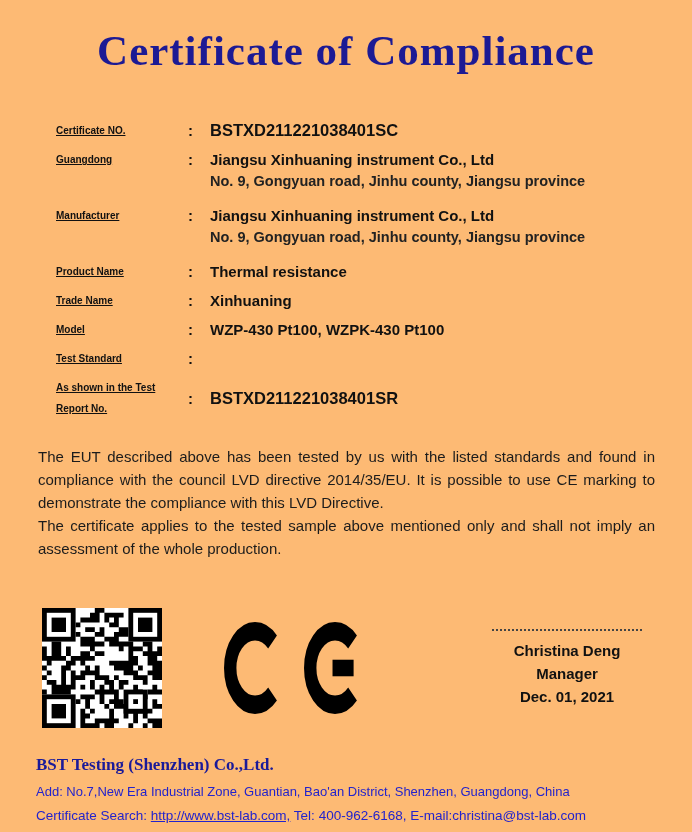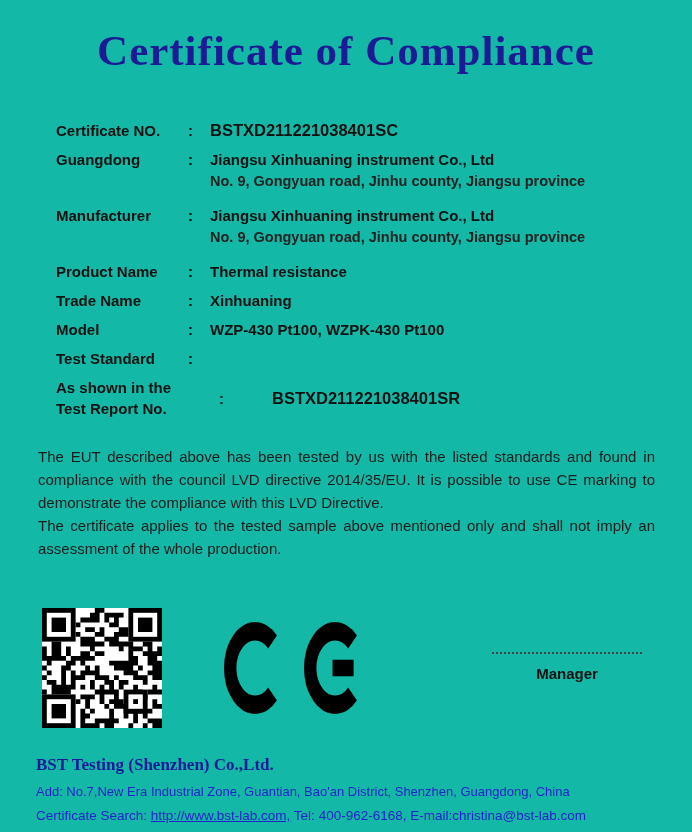--- a/index.html
+++ b/index.html
@@ -1,33 +1,33 @@
 <!DOCTYPE html>
 <html><head>
 <meta charset="utf-8">
 <style>
   html,body { margin:0; padding:0; background:#888; }
   .page {
-    width:692px; height:832px; margin:0 auto; background:#14b8a6;
+    width:692px; height:832px; margin:0 auto; background:#fdba74;
     font-family:"Liberation Sans", sans-serif; color:#1f1f1f;
     position:relative; overflow:hidden; box-sizing:border-box;
   }
   
   .title {
     margin:26px 0 0 0; text-align:center;
     font-family:"Liberation Serif", serif; font-weight:bold;
     font-size:43px; line-height:50px; color:#1c1a94; letter-spacing:1px;
   }
   
   .fields { margin:44px 38px 0 56px; }
   .row { display:flex; align-items:flex-start; margin-bottom:8px; }
   .row.two-line { margin-bottom:13px; }
-  .row.center-val { align-items:center;gap:31px; }
+  .row.center-val { align-items:center; }
   .label {
-    width:132px; flex:0 0 132px; font-weight:bold; font-size:15px; line-height:21px; color:#111;
+    width:132px; flex:0 0 132px; font-weight:bold; font-size:10px; line-height:21px; color:#111;text-decoration:underline;
   }
   .colon { width:22px; flex:0 0 22px; font-weight:bold; font-size:15px; line-height:21px; text-align:left; color:#111; }
   .value { font-weight:bold; font-size:15px; line-height:21px; color:#111; }
   .value.big { font-size:16.5px; }
   .addr { font-weight:bold; font-size:14.5px; line-height:22px; color:#222; }
   
   .bodytext { margin:26px 37px 0 38px; font-size:15px; line-height:23px; color:#1c1c1c; }
   .bodytext p { margin:0; text-align:justify; }
   
   .marks-row {
@@ -140,21 +140,23 @@
         <path d="M 78.3 21.7 A 40 40 0 1 0 78.3 78.3" fill="none" stroke="#000" stroke-width="20"></path>
       </svg>
       <svg class="ce-letter" width="62" height="92" viewBox="0 0 100 100" preserveAspectRatio="none">
         <path d="M 78.3 21.7 A 40 40 0 1 0 78.3 78.3" fill="none" stroke="#000" stroke-width="20"></path>
         <rect x="46" y="41" width="34" height="18" fill="#000"></rect>
       </svg>
     </div>
 
     <div class="sig">
       <div class="sig-line"></div>
+      <div class="sig-name">Christina Deng</div>
       <div class="sig-title">Manager</div>
+      <div class="sig-date">Dec. 01, 2021</div>
     </div>
 
   </div>
 
   <div class="footer">
     <div class="f-company">BST Testing (Shenzhen) Co.,Ltd.</div>
     <div class="f-address">Add: No.7,New Era Industrial Zone, Guantian, Bao'an District, Shenzhen, Guangdong, China</div>
     <div class="f-search"><span>Certificate Search: </span><a href="#">http://www.bst-lab.com,</a><span> Tel: 400-962-6168, E-mail:christina@bst-lab.com</span></div>
   </div>
 

